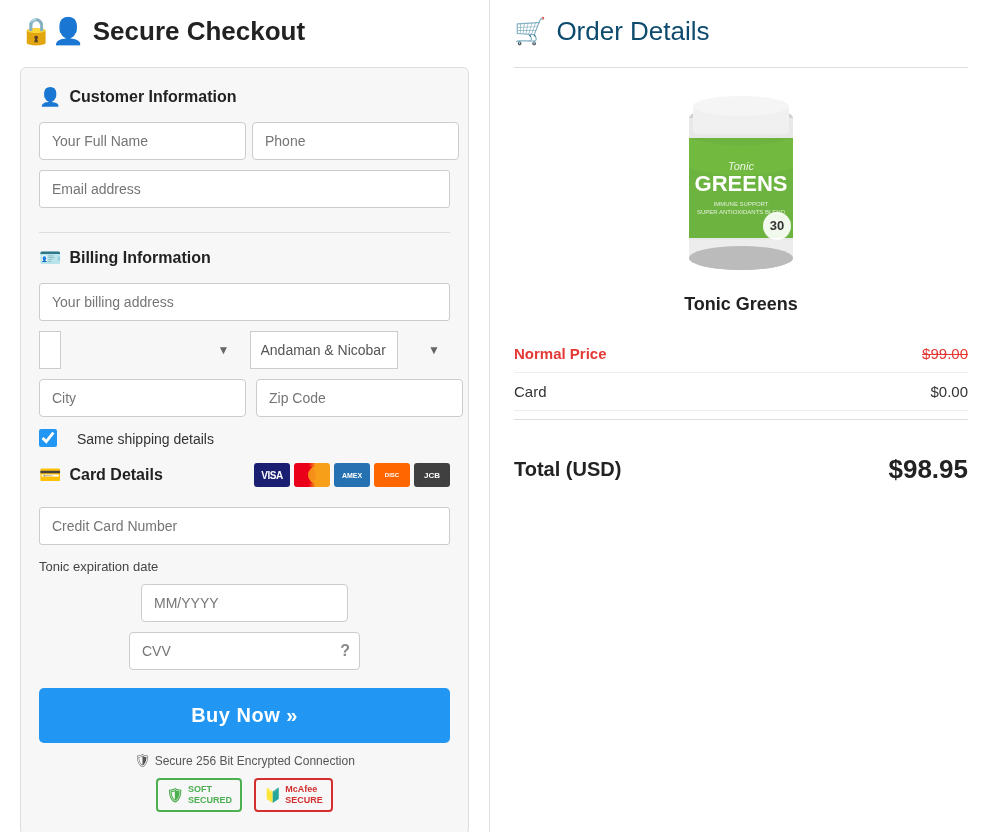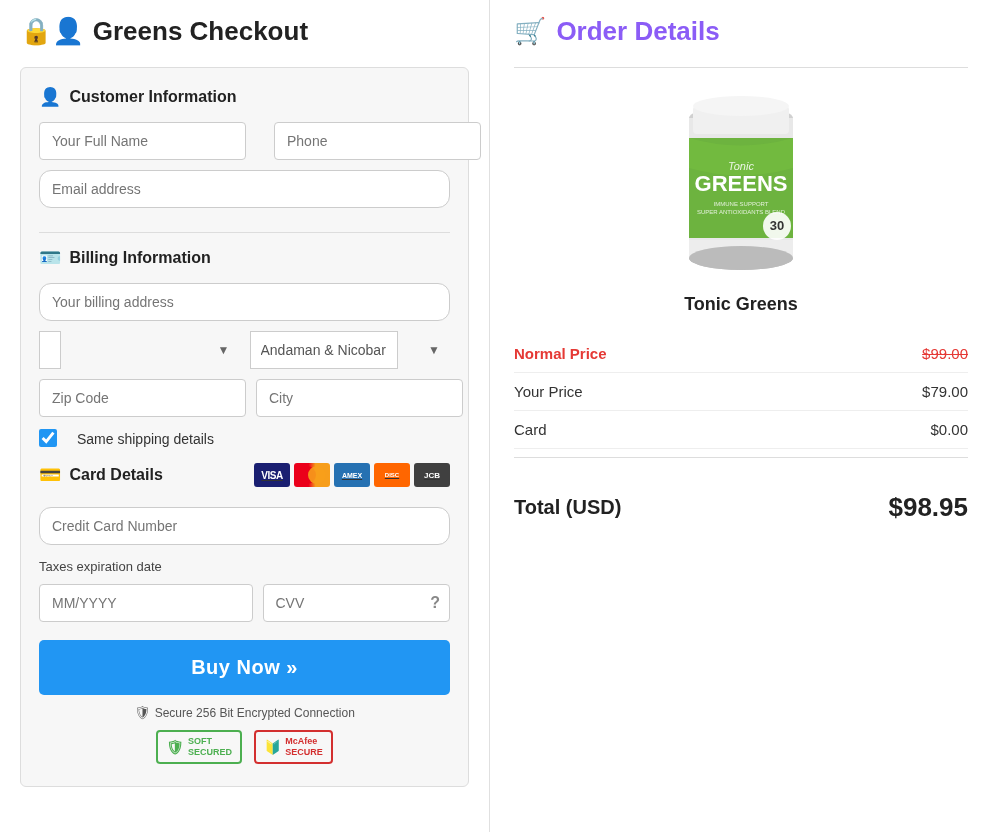--- a/index.html
+++ b/index.html
@@ -49,38 +49,38 @@
       font-weight: 700;
       margin-bottom: 14px;
       color: #222;
     }
     .section-title .section-icon {
       font-size: 18px;
       margin-right: 8px;
     }
     .input-row {
       display: flex;
-      gap: 28px;
+      gap: 6px;
       margin-bottom: 10px;
     }
     .input-field {
       flex: 1;
       padding: 10px 12px;
       border: 1px solid #ccc;
       border-radius: 4px;
       font-size: 14px;
       background: #fff;
       color: #555;
       outline: none;
     }
     .input-full {
       width: 100%;
       padding: 10px 12px;
       border: 1px solid #ccc;
-      border-radius: 12px;
+      border-radius: 3px;
       font-size: 14px;
       background: #fff;
       color: #555;
       margin-bottom: 10px;
       outline: none;
     }
     .section-divider {
       border: none;
       border-top: 1px solid #ddd;
       margin: 14px 0;
@@ -144,21 +144,20 @@
     .card-details-header {
       display: flex;
       align-items: center;
       justify-content: space-between;
       margin-bottom: 12px;
     }
     .card-icons {
       display: flex;
       gap: 4px;
       align-items: center;
-      text-decoration: underline;
     }
     .card-icon {
       width: 36px;
       height: 24px;
       border-radius: 3px;
       display: flex;
       align-items: center;
       justify-content: center;
       font-size: 8px;
       font-weight: 700;
@@ -167,20 +166,21 @@
     .card-icon.visa { background: #1a1f71; font-size: 10px; letter-spacing: -0.5px; }
     .card-icon.mc { background: linear-gradient(to right, #eb001b 40%, #f79e1b 60%); font-size: 8px; }
     .card-icon.amex { background: #2671b2; font-size: 7px; }
     .card-icon.discover { background: #e65c00; font-size: 7px; }
     .card-icon.jcb { background: #404040; font-size: 8px; }
     .expiry-cvv-row {
       display: flex;
       gap: 10px;
       margin-top: 10px;
       align-items: center;
+      flex-direction: column;
     }
     .expiry-input {
       flex: 1;
       padding: 10px 12px;
       border: 1px solid #ccc;
       border-radius: 4px;
       font-size: 14px;
       background: #fff;
       color: #555;
       outline: none;
@@ -274,22 +274,22 @@
       display: flex;
       align-items: center;
       margin-bottom: 20px;
     }
     .right-header .cart-icon {
       font-size: 26px;
       margin-right: 10px;
     }
     .right-header h2 {
       font-size: 26px;
-      font-weight: 700;
-      color: #8b5cf6;
+      font-weight: 400;
+      color: #0c4a6e;
     }
     .order-divider {
       border: none;
       border-top: 1px solid #ddd;
       margin: 0 0 20px 0;
     }
     .product-image-container {
       display: flex;
       justify-content: center;
       margin-bottom: 16px;
@@ -341,21 +341,21 @@
     }
   </style>
 </head>
 <body>
 
 <div class="page-container">
 
   <div class="left-panel">
     <div class="page-header">
       <span class="header-icon">🔒👤</span>
-      <h1>Greens Checkout</h1>
+      <h1>Secure Checkout</h1>
     </div>
 
     <div class="form-card">
       
       <div class="section-title">
         <span class="section-icon">👤</span>
         <span>Customer Information</span>
       </div>
       <div class="input-row">
         <input class="input-field" type="text" placeholder="Your Full Name" style="">
@@ -381,22 +381,22 @@
         </div>
         <div class="select-wrapper">
           <select class="select-field">
             <option value="andaman">Andaman &amp; Nicobar</option>
           </select>
           <span class="chevron">▼</span>
         </div>
       </div>
 
       <div class="zip-city-row">
+        <input class="input-field" type="text" placeholder="City" style="">
         <input class="input-field" type="text" placeholder="Zip Code" style="">
-        <input class="input-field" type="text" placeholder="City" style="">
       </div>
 
       <div class="checkbox-row">
         <input type="checkbox" id="same-shipping" checked="" style="">
         <label for="same-shipping">Same shipping details</label>
       </div>
 
       
       <div class="card-details-header">
         <div class="section-title" style="margin-bottom:0">
@@ -413,21 +413,21 @@
           </div>
           <div class="card-icon amex">AMEX</div>
           <div class="card-icon discover" style="background:#ff6600; font-size:6px">DISC</div>
           <div class="card-icon jcb">JCB</div>
         </div>
       </div>
 
       <input class="input-full" type="text" style="margin-top: 8px;" placeholder="Credit Card Number">
 
       <div style="margin-top:4px">
-        <div class="card-expiry-label">Taxes expiration date</div>
+        <div class="card-expiry-label">Tonic expiration date</div>
         <div class="expiry-cvv-row">
           <input class="expiry-input" type="text" placeholder="MM/YYYY" style="">
           <div class="cvv-wrapper">
             <input class="cvv-input" type="text" placeholder="CVV" style="">
             <span class="cvv-help">?</span>
           </div>
         </div>
       </div>
 
       <button class="buy-button">Buy Now »</button>
@@ -486,24 +486,20 @@
       </svg>
     </div>
 
     <div class="product-name">Tonic Greens</div>
 
     <div class="price-row">
       <span class="price-label normal">Normal Price</span>
       <span class="price-value strikethrough">$99.00</span>
     </div>
     <div class="price-row">
-      <span class="price-label">Your Price</span>
-      <span class="price-value">$79.00</span>
-    </div>
-    <div class="price-row">
       <span class="price-label">Card</span>
       <span class="price-value">$0.00</span>
     </div>
 
     <hr class="order-divider" style="margin-top:8px">
 
     <div class="total-row">
       <span class="total-label">Total (USD)</span>
       <span class="total-value">$98.95</span>
     </div>

